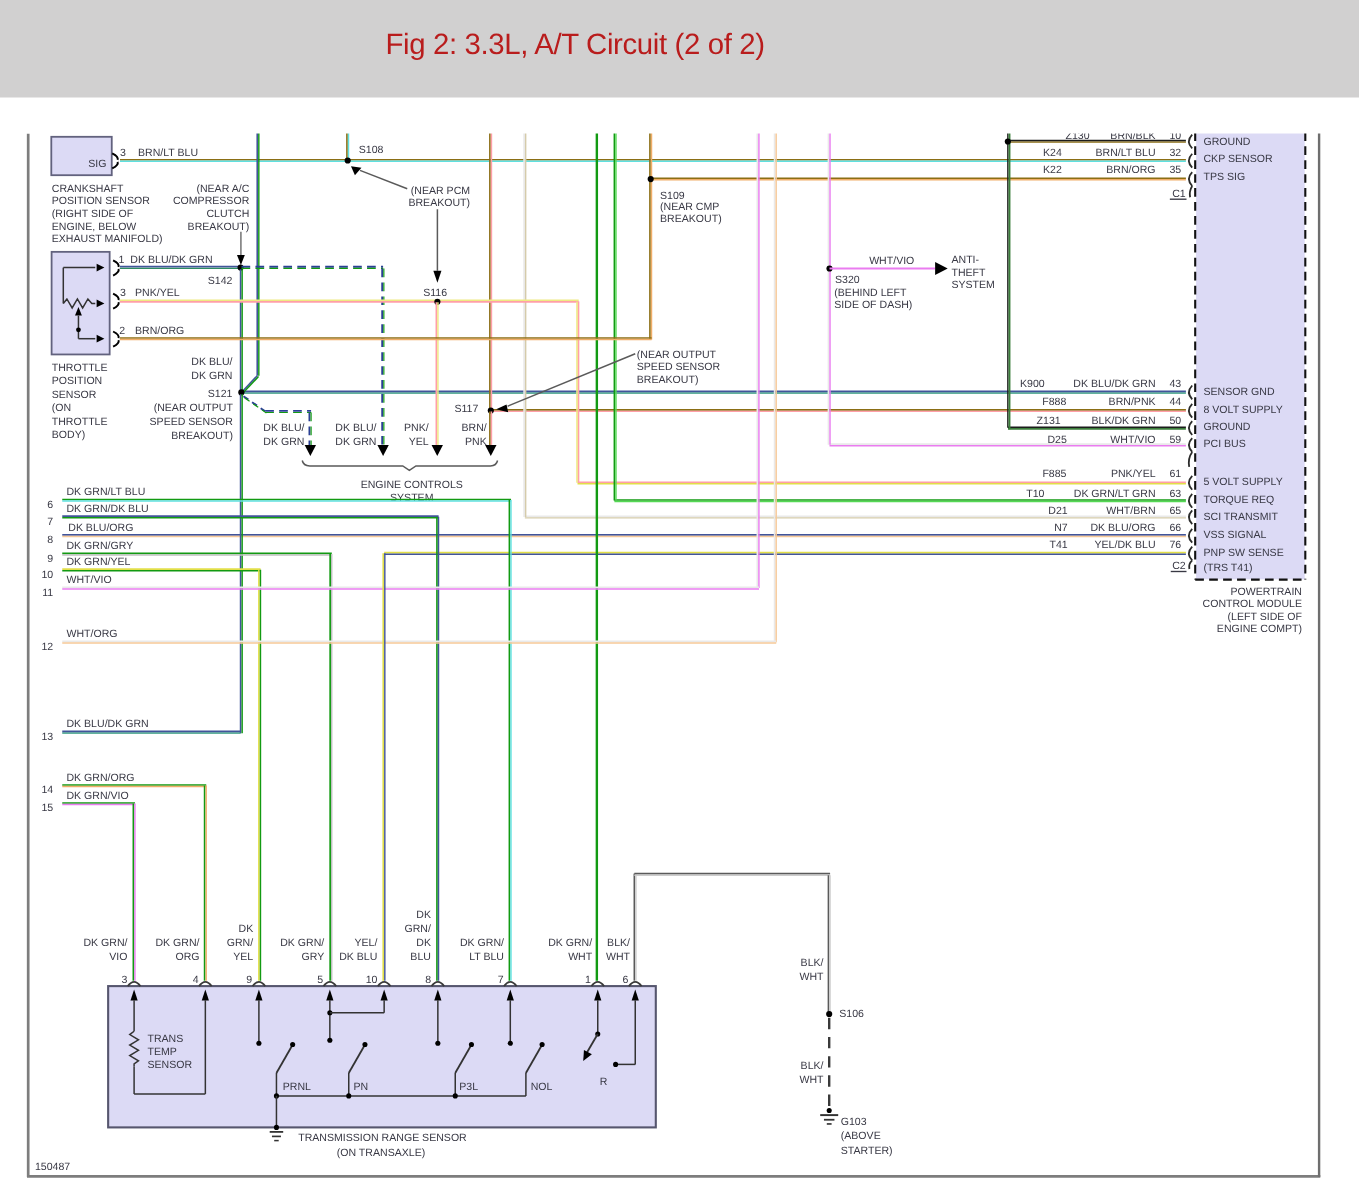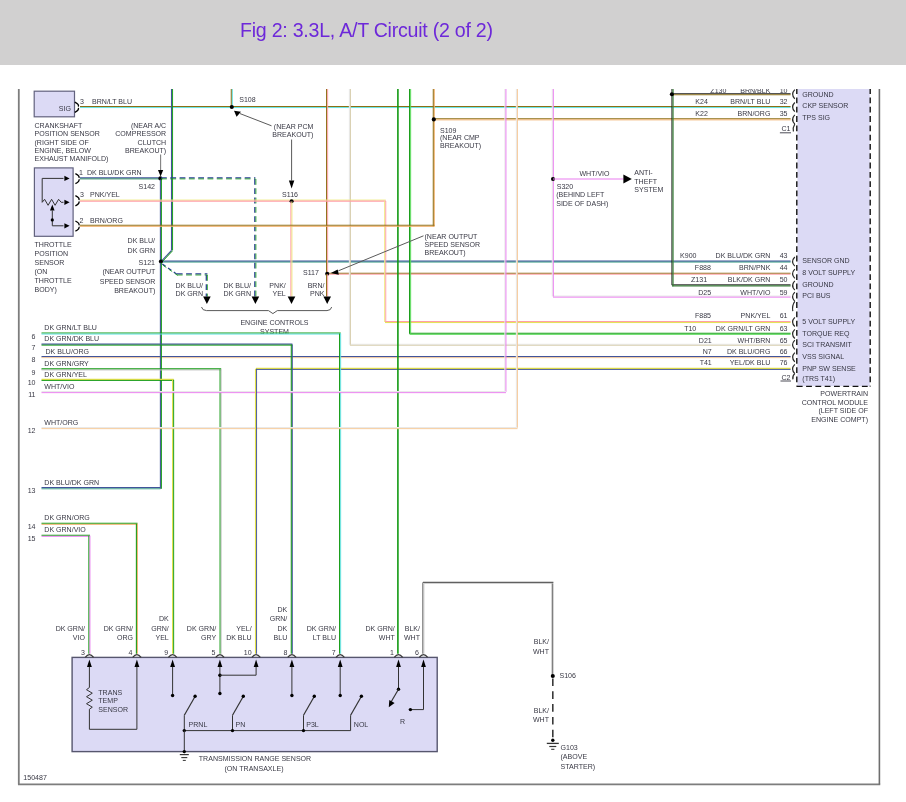--- a/index.html
+++ b/index.html
@@ -1,17 +1,17 @@
 <!DOCTYPE html>
 <html><head><meta charset="utf-8">
 <style>
 html,body{margin:0;padding:0;background:#ffffff;}
 #page{position:relative;width:906px;height:802px;background:#ffffff;overflow:hidden;font-family:"Liberation Sans",sans-serif;}
 #hdr{position:absolute;left:0;top:0;width:906px;height:65px;background:#d1d0d0;}
-#hdr span{position:absolute;left:240px;top:19.4px;font-size:19.6px;color:#6d28d9;letter-spacing:-0.25px;}
+#hdr span{position:absolute;left:257px;top:19.4px;font-size:19.6px;color:#b91c1c;letter-spacing:-0.25px;}
 #dwg{position:absolute;left:0;top:0;}
 #clip{position:absolute;left:0;top:65px;width:906px;height:23.5px;background:#ffffff;}
 </style></head>
 <body>
 <div id="page">
 <div id="dwg"><svg width="906" height="802" viewBox="0 0 906 802" xmlns="http://www.w3.org/2000/svg" font-family="Liberation Sans, sans-serif">
         <line x1="18.8" y1="89" x2="18.8" y2="784.6" stroke="#7d7d7d" stroke-width="1.8"></line>
         <line x1="18.0" y1="784.3" x2="880.2" y2="784.3" stroke="#7d7d7d" stroke-width="1.8"></line>
         <line x1="879.4" y1="88.5" x2="879.4" y2="784.6" stroke="#6e6e6e" stroke-width="1.6"></line>
         <text x="23.3" y="779.9" font-size="7.05" fill="#383844" text-anchor="start">150487</text>

